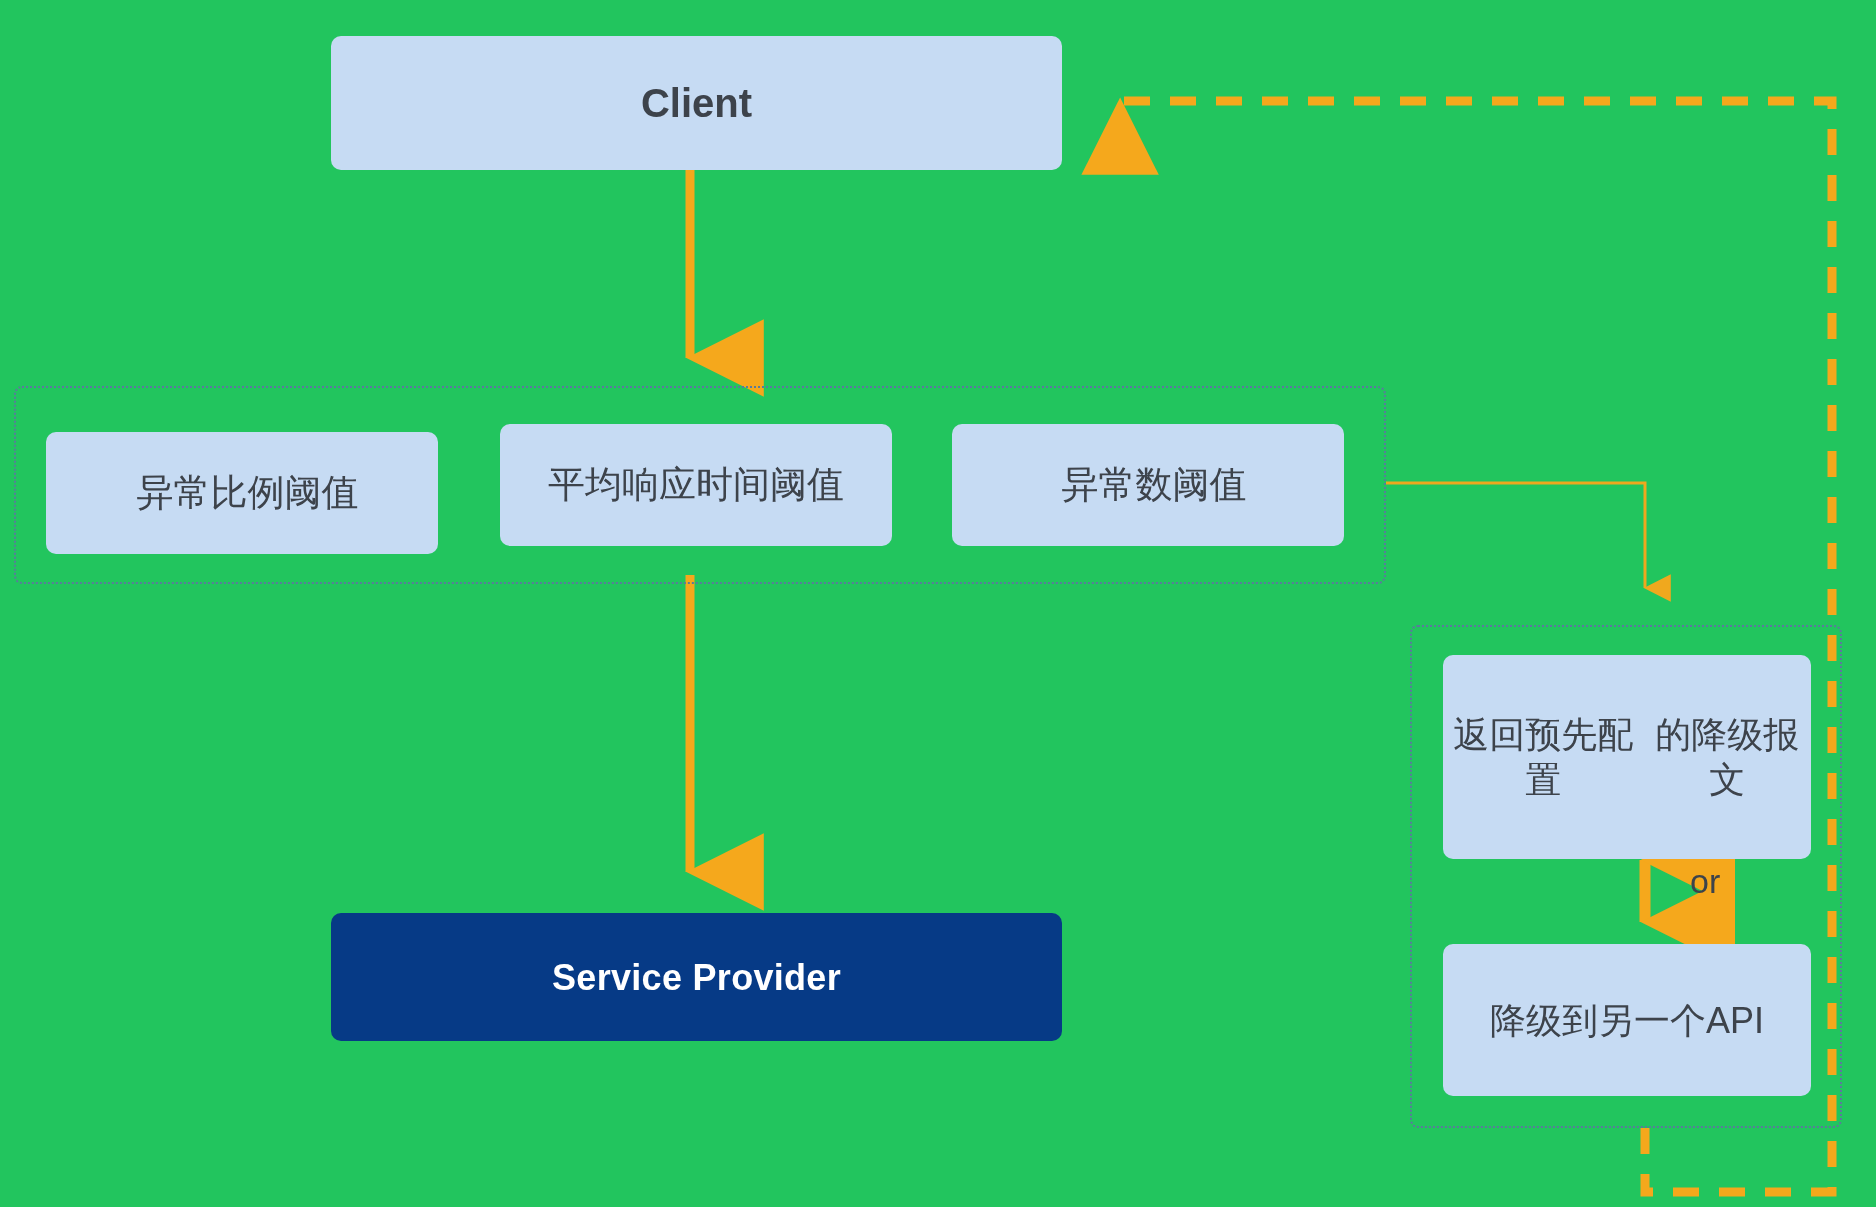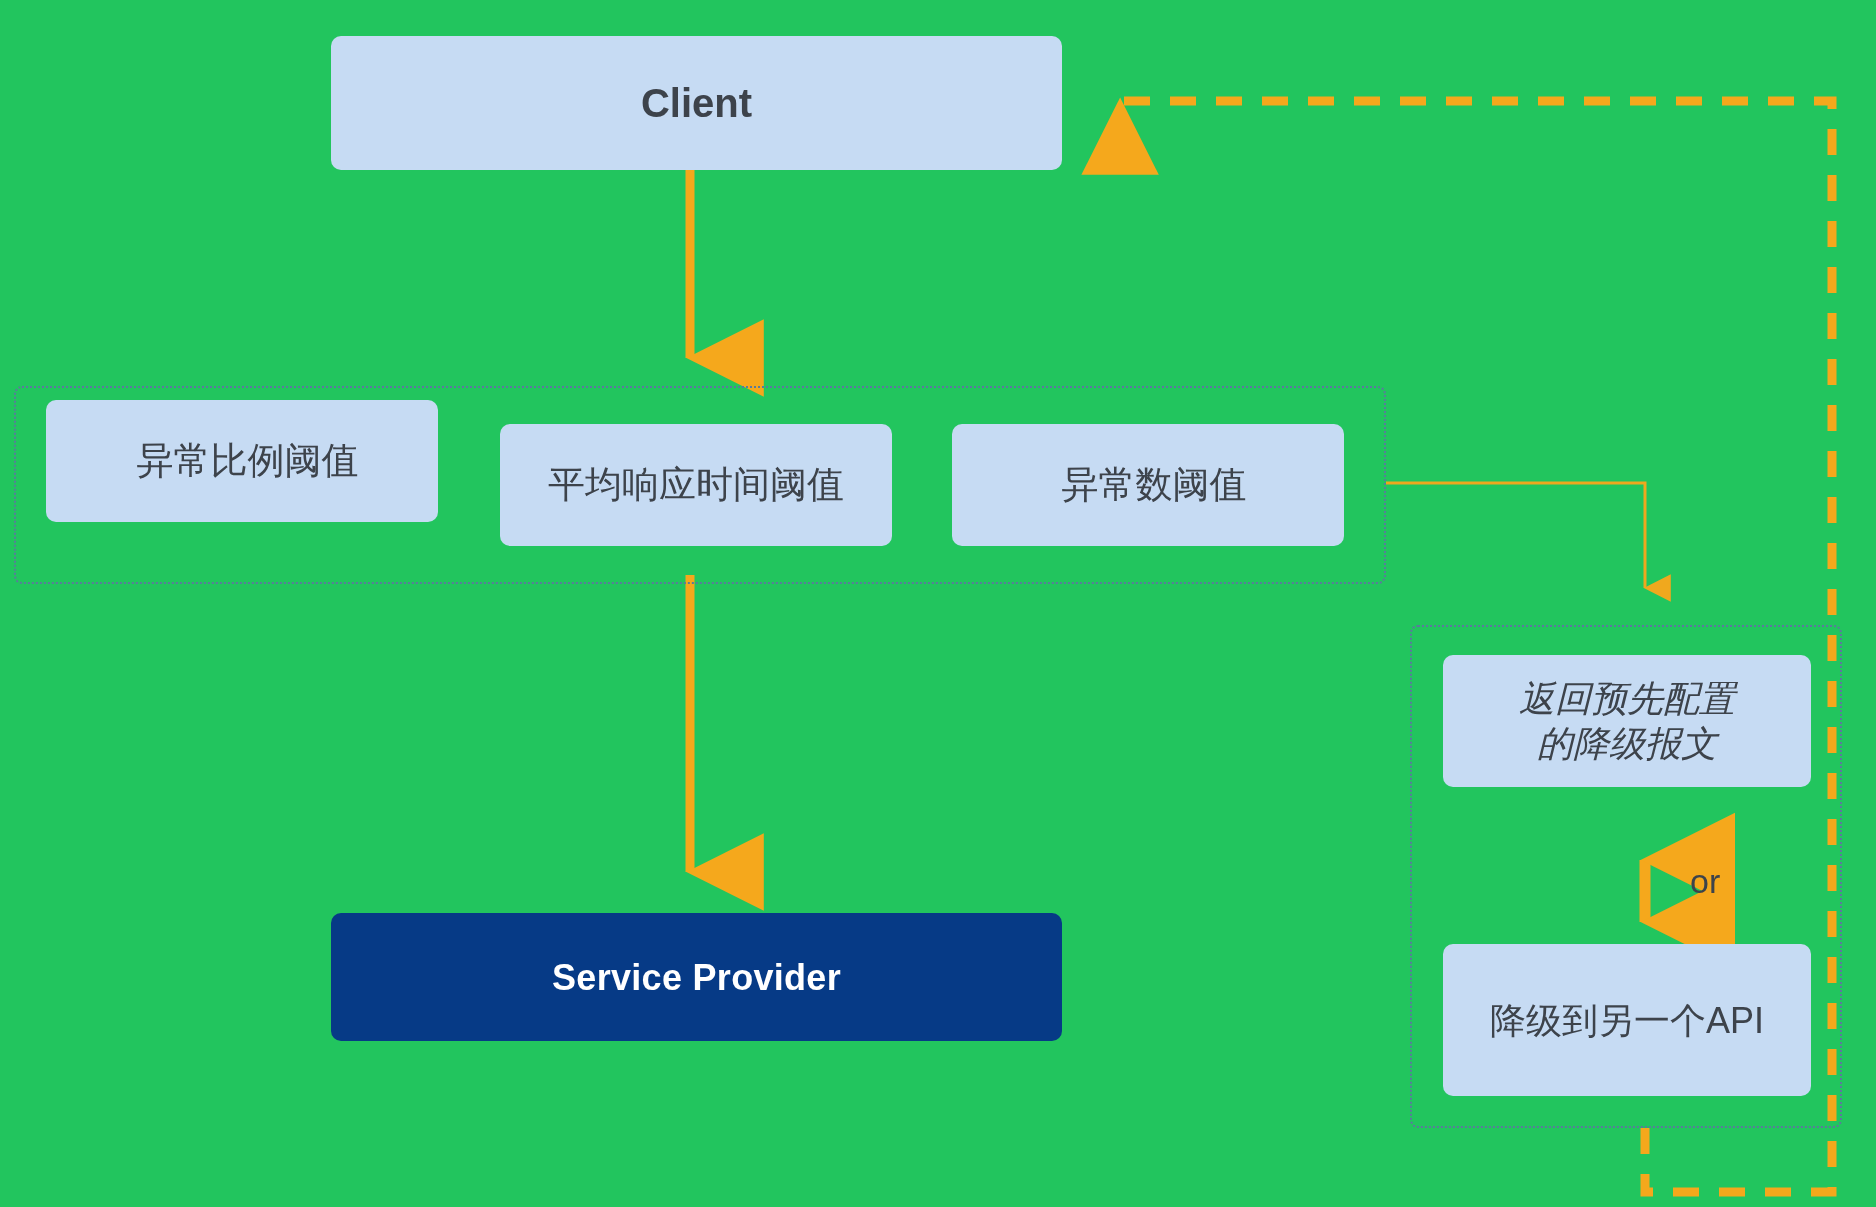--- a/index.html
+++ b/index.html
@@ -122,41 +122,41 @@
       <path d="M1645,1128 L1645,1192 L1832,1192 L1832,101 L1121,101" fill="none" stroke="#f5a81c" stroke-width="9" stroke-dasharray="26 20" marker-end="url(#arrow-left-dashed)"></path>
     </g>
   </svg>
 
   <div class="node node-blue node-title-lg" style="left:331px; top:36px; width:731px; height:134px;">
     <span>Client</span>
   </div>
 
   <div class="dotted-group" style="left:14px; top:386px; width:1372px; height:198px;"></div>
 
-  <div class="node node-blue node-title-cn" style="left:46px; top:400px; width:392px; height:122px;padding-left:11px;">
+  <div class="node node-blue node-title-cn" style="left:46px; top:432px; width:392px; height:122px;padding-left:11px;">
     <span>异常比例阈值</span>
   </div>
 
   <div class="node node-blue node-title-cn" style="left:500px; top:424px; width:392px; height:122px;">
     <span>平均响应时间阈值</span>
   </div>
 
   <div class="node node-blue node-title-cn" style="left:952px; top:424px; width:392px; height:122px;padding-left:12px;">
     <span>异常数阈值</span>
   </div>
 
 
 
   <div class="node node-navy node-title-sp" style="left:331px; top:913px; width:731px; height:128px;">
     <span>Service Provider</span>
   </div>
 
   <div class="dotted-group" style="left:1410px; top:625px; width:432px; height:503px;"></div>
 
-  <div class="node node-blue node-title-cn-sm" style="left:1443px; top:655px; width:368px; height:132px; flex-direction:column;font-style:italic;">
+  <div class="node node-blue node-title-cn-sm" style="left:1443px; top:655px; width:368px; height:204px; flex-direction:row;">
     <span>返回预先配置</span>
     <span>的降级报文</span>
   </div>
 
   <div class="or-label" style="left:1690px; top:862px;">or</div>
 
   <div class="node node-blue node-title-cn-sm" style="left:1443px; top:944px; width:368px; height:152px; flex-direction:row;">
     <span>降级到另</span>
     <span>一个API</span>
   </div>

